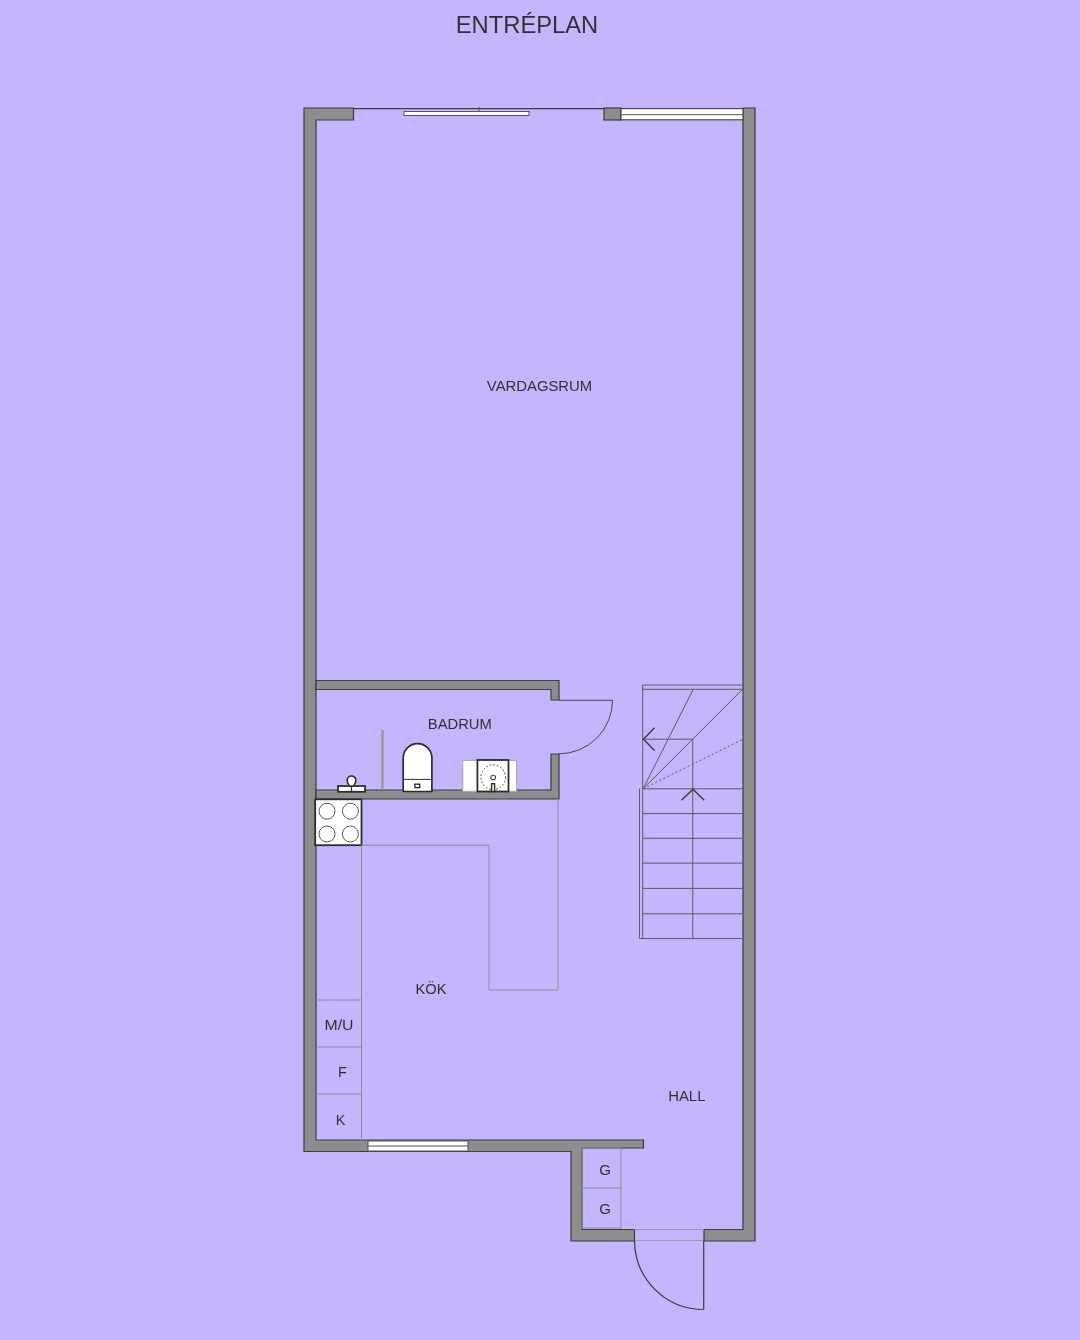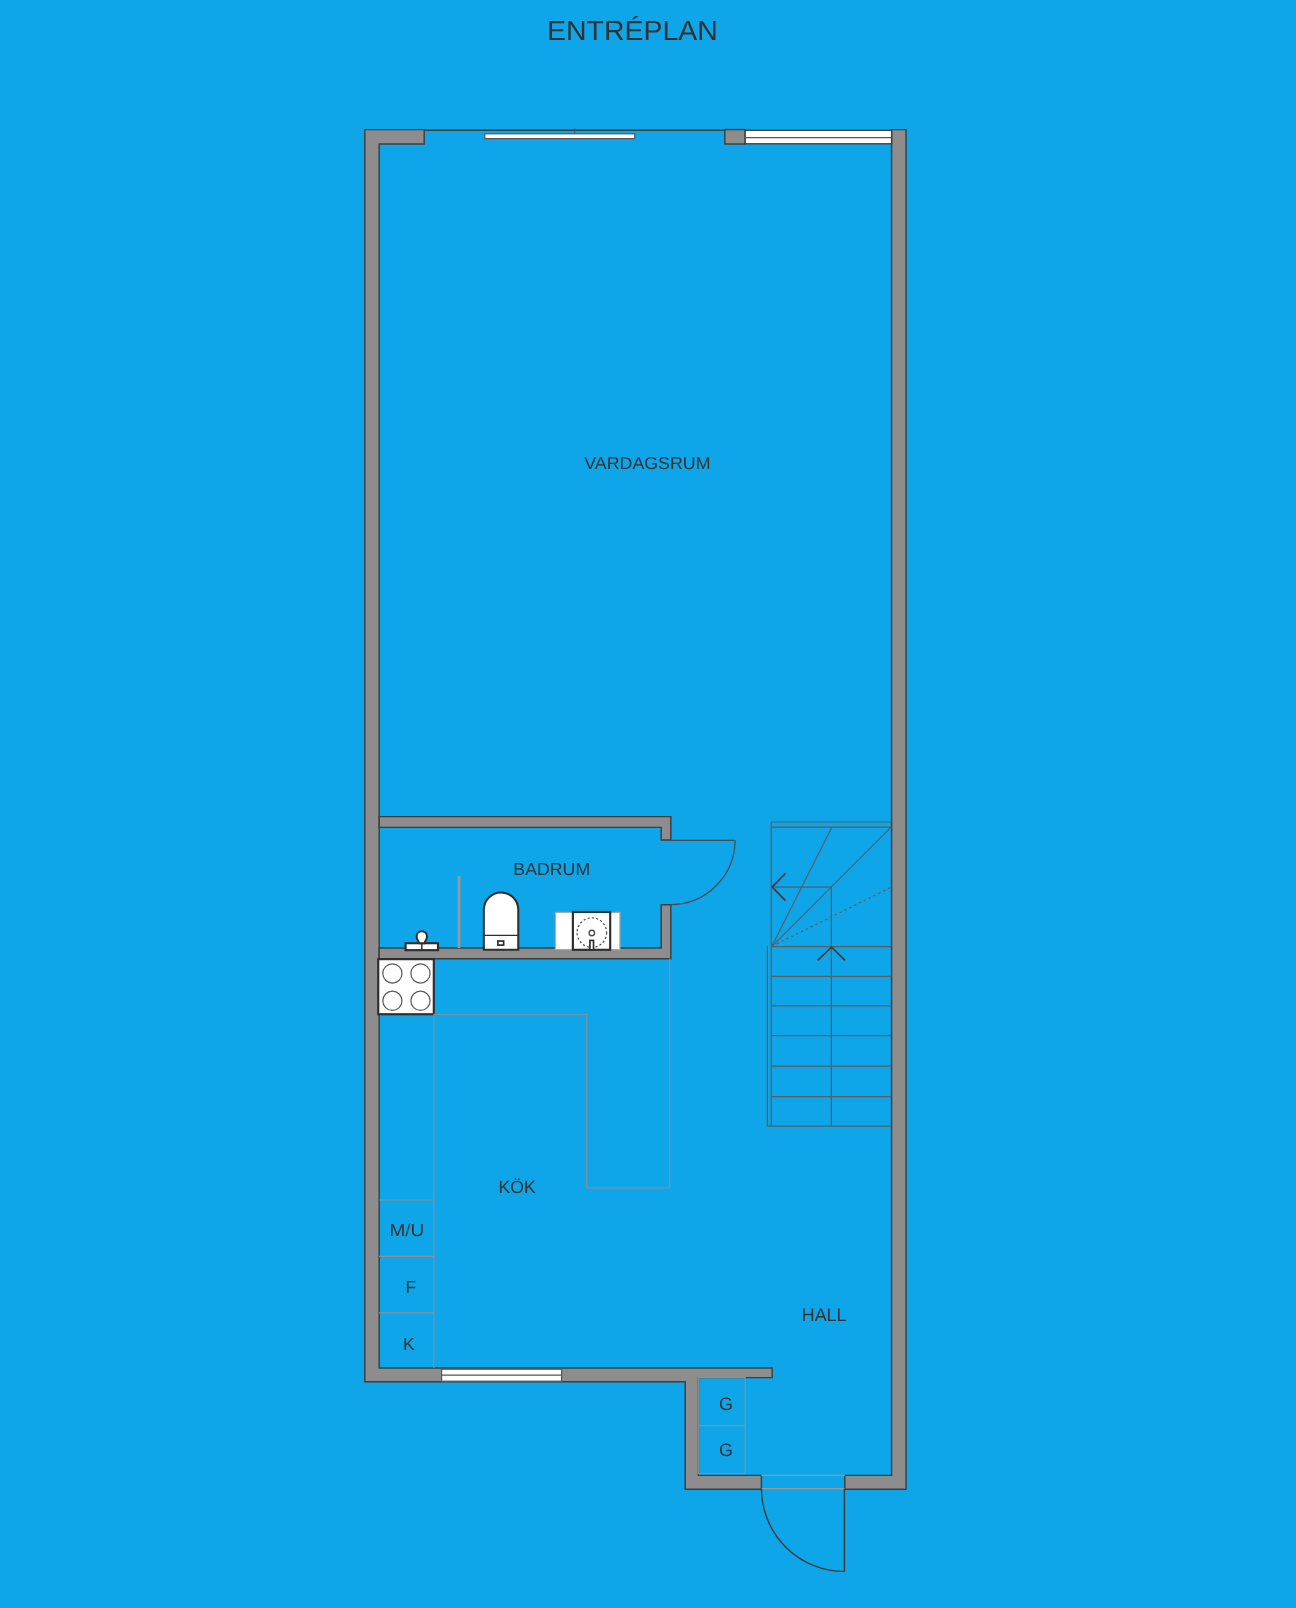--- a/index.html
+++ b/index.html
@@ -1,16 +1,16 @@
 <!DOCTYPE html>
 <html><head>
 <meta charset="utf-8">
 <style>
   html,body{margin:0;padding:0;background:#ffffff;}
-  .page{position:relative;width:1080px;height:1340px;background:#0ea5e9;overflow:hidden;}
+  .page{position:relative;width:1080px;height:1340px;background:#c4b5fd;overflow:hidden;}
   svg text{font-family:"Liberation Sans",sans-serif;fill:#323232;}
 </style>
 </head>
 <body>
 <div class="page">
 <svg width="1080" height="1340" viewBox="0 0 1080 1340">
 
   <text x="527" y="33.4" font-size="23" textLength="142.5" lengthAdjust="spacingAndGlyphs" text-anchor="middle" fill="#262626">ENTRÉPLAN</text>
 
   <path d="M304,108 L353.5,108 L353.5,120 L316,120 L316,1140 L643.5,1140 L643.5,1148 L582,1148 L582,1229.5 L634.5,1229.5 L634.5,1241 L571,1241 L571,1151.5 L304,1151.5 Z" fill="#8d8d8d" stroke="#3e3e3e" stroke-width="1.2"></path>

